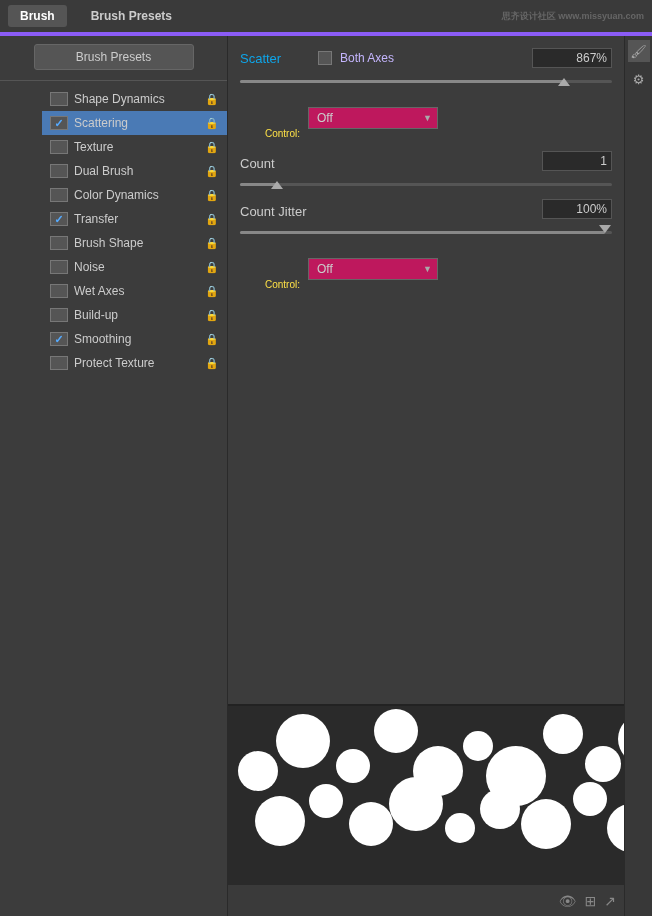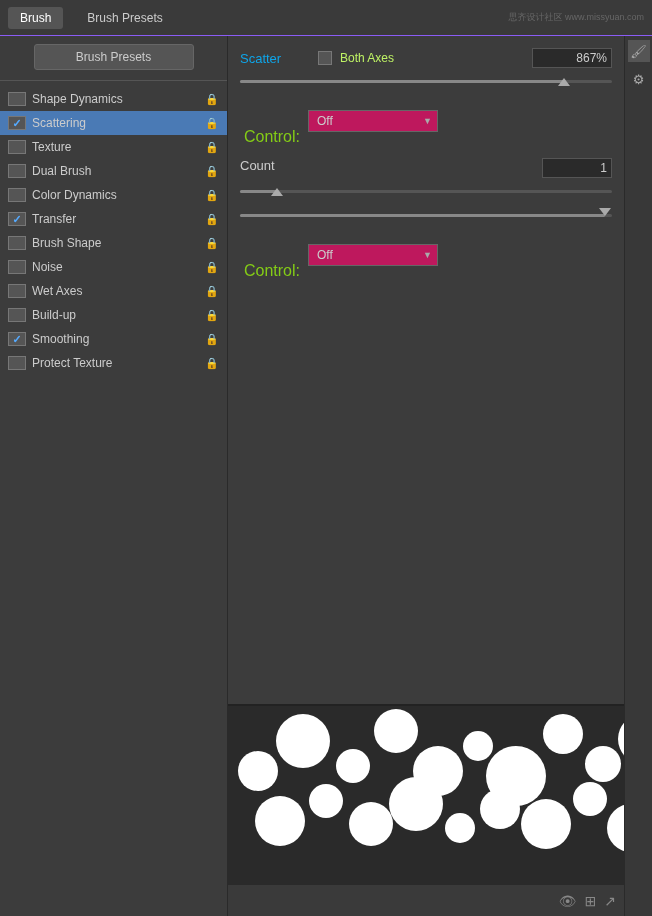--- a/index.html
+++ b/index.html
@@ -11,24 +11,25 @@
       font-size: 12px;
       color: #ccc;
       overflow: hidden;
     }
 
     
     .top-bar {
       display: flex;
       align-items: center;
       background: #3a3a3a;
-      border-bottom: 1px solid #8b5cf6;
+      border-bottom: 4px solid #8b5cf6;
       padding: 4px 8px;
       gap: 12px;
       height: 36px;
+      font-weight: bold;
     }
     .tab {
       padding: 4px 12px;
       border-radius: 3px;
       cursor: pointer;
       font-size: 12px;
       color: #ccc;
     }
     .tab.active {
       background: #555;
@@ -77,20 +78,21 @@
       display: flex;
       flex-direction: column;
     }
 
     .sidebar-item {
       display: flex;
       align-items: center;
       padding: 5px 8px;
       cursor: pointer;
       position: relative;
+      margin-left: 42px;
     }
     .sidebar-item.active {
       background: #4a7ab5;
     }
     .sidebar-item .check-area {
       width: 18px;
       height: 14px;
       border: 1px solid #777;
       background: #555;
       display: flex;
@@ -144,21 +146,21 @@
     }
     .both-axes-checkbox {
       width: 14px;
       height: 14px;
       border: 1px solid #777;
       background: #555;
       display: inline-block;
     }
     .both-axes-label {
       font-size: 12px;
-      color: #bef264;
+      color: #c4b5fd;
     }
     .value-box {
       margin-left: auto;
       background: #2a2a2a;
       border: 1px solid #555;
       color: #ccc;
       font-size: 12px;
       padding: 2px 6px;
       width: 80px;
       text-align: right;
@@ -204,22 +206,22 @@
     }
 
     
     .control-row {
       display: flex;
       align-items: center;
       margin-bottom: 12px;
       gap: 8px;
     }
     .control-label {
-      font-size: 16px;
-      color: #84cc16;
+      font-size: 10px;
+      color: #fde047;
       width: 60px;
       text-align: right;
       margin-top: 32px;
     }
     .control-select {
       background: #be185d;
       border: 1px solid #666;
       color: #ccc;
       font-size: 12px;
       padding: 3px 20px 3px 8px;
@@ -240,21 +242,21 @@
       top: 50%;
       transform: translateY(-50%);
       font-size: 9px;
       color: #aaa;
       pointer-events: none;
     }
 
     
     .count-row {
       display: flex;
-      align-items: flex-start;
+      align-items: flex-end;
       margin-bottom: 4px;
     }
     .count-label {
       font-size: 13px;
       color: #ccc;
       flex: 1;
     }
     .count-value {
       background: #2a2a2a;
       border: 1px solid #555;
@@ -480,20 +482,24 @@
         <input type="text" class="count-value" value="1" style="">
       </div>
 
       <div class="slider-container" style="margin-bottom:6px;">
         <div class="slider-track">
           <div class="slider-fill" style="width:10%"></div>
         </div>
         <div class="slider-thumb-bottom" style="left:calc(10% - 6px);"></div>
       </div>
 
+      <div class="count-row" style="margin-bottom:4px;">
+        <span class="count-label">Count Jitter</span>
+        <input type="text" class="count-value" value="100%" style="">
+      </div>
 
       <div class="slider-container" style="margin-bottom:6px;">
         <div class="slider-track">
           <div class="slider-fill" style="width:98%"></div>
         </div>
         <div class="slider-thumb" style="left:calc(98% - 6px);"></div>
       </div>
 
       <div class="control-row">
         <span class="control-label">Control:</span>

